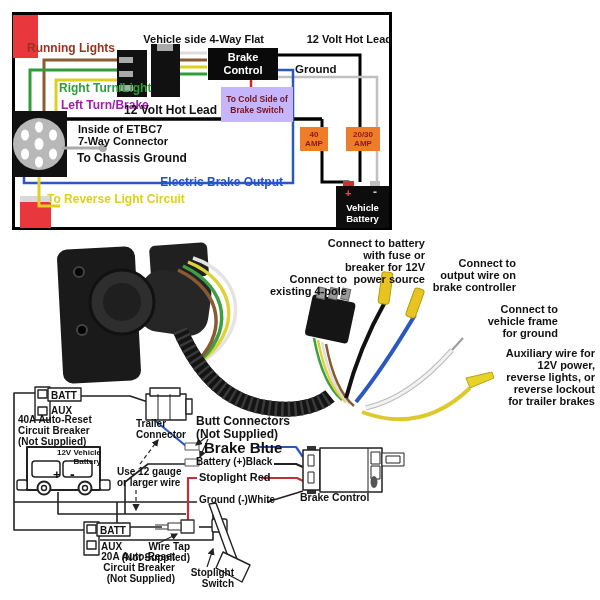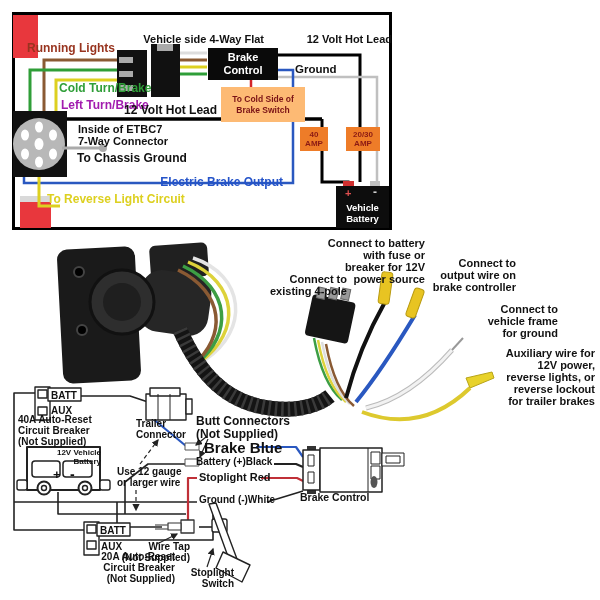--- a/index.html
+++ b/index.html
@@ -218,39 +218,39 @@
       <line x1="136" y1="490" x2="136" y2="510" stroke-dasharray="4,3" marker-end="url(#ah)"></line>
       <line x1="157" y1="544" x2="177" y2="534" marker-end="url(#ah)"></line>
       <line x1="207" y1="567" x2="213" y2="549" marker-end="url(#ah)"></line>
     </g>
   </g>
 </svg>
 
 <div class="box" style="left:208px;top:48px;width:70px;height:32px;background:#0a0a0a;color:#fff;font-size:11px;line-height:1.2"><span style="white-space:pre-line">Brake
 Control</span></div>
 
-<div class="box" style="left:221px;top:87px;width:84px;height:35px;background:#fdba74;color:#7a1216;font-size:8.5px;line-height:1.25"><span style="white-space:pre-line">To Cold Side of
+<div class="box" style="left:221px;top:87px;width:72px;height:35px;background:#c4b5fd;color:#7a1216;font-size:8.5px;line-height:1.25"><span style="white-space:pre-line">To Cold Side of
 Brake Switch</span></div>
 
 <div class="box" style="left:300px;top:127px;width:28px;height:24px;background:#ee7c28;color:#8b1a14;font-size:8px;line-height:1.15"><span style="white-space:pre-line">40
 AMP</span></div>
 
 <div class="box" style="left:346px;top:127px;width:34px;height:24px;background:#ee7c28;color:#8b1a14;font-size:8px;line-height:1.15"><span style="white-space:pre-line">20/30
 AMP</span></div>
 
 <div class="box" style="left:336px;top:186px;width:53px;height:42px;background:#0d0d0d;color:#fff;font-size:9.5px;line-height:1.15;align-items:flex-end;padding-bottom:3px;box-sizing:border-box"><span style="white-space:pre-line;width:100%">Vehicle
 Battery</span></div>
 <div class="lbl" style="left:345px;top:187px;font-size:11px;color:#e05050">+</div>
 <div class="lbl" style="left:373px;top:186px;font-size:12px;color:#cfcfcf">-</div>
 
 <div class="lbl c" style="left:132px;top:33px;width:132px;font-size:11px">Vehicle side 4-Way Flat</div>
 <div class="lbl c" style="left:296px;top:33px;width:96px;font-size:11px">12 Volt Hot Lead</div>
 <div class="lbl" style="left:27px;top:42px;font-size:12px;color:#98341f">Running Lights</div>
 <div class="lbl" style="left:295px;top:63px;font-size:11.5px">Ground</div>
-<div class="lbl" style="left:59px;top:82px;font-size:12px;color:#2f9e38">Cold Turn/Brake</div>
+<div class="lbl" style="left:59px;top:82px;font-size:12px;color:#2f9e38">Right Turn/Light</div>
 <div class="lbl" style="left:61px;top:99px;font-size:12px;color:#a21caf">Left Turn/Brake</div>
 <div class="lbl" style="left:124px;top:104px;font-size:12px">12 Volt Hot Lead</div>
 <div class="lbl" style="left:78px;top:123px;font-size:11px">Inside of ETBC7
 7-Way Connector</div>
 <div class="lbl" style="left:77px;top:152px;font-size:12px">To Chassis Ground</div>
 <div class="lbl c" style="left:133px;top:176px;width:150px;font-size:12px;color:#2453c9">Electric Brake Output</div>
 <div class="lbl" style="left:47px;top:193px;font-size:12px;color:#ddd020">To Reverse Light Circuit</div>
 
 <div class="lbl c" style="left:232px;top:273px;width:115px;font-size:11px">Connect to
 existing 4-pole</div>

